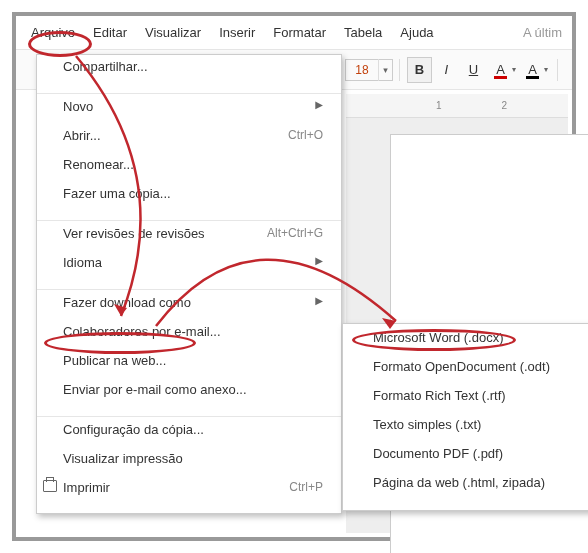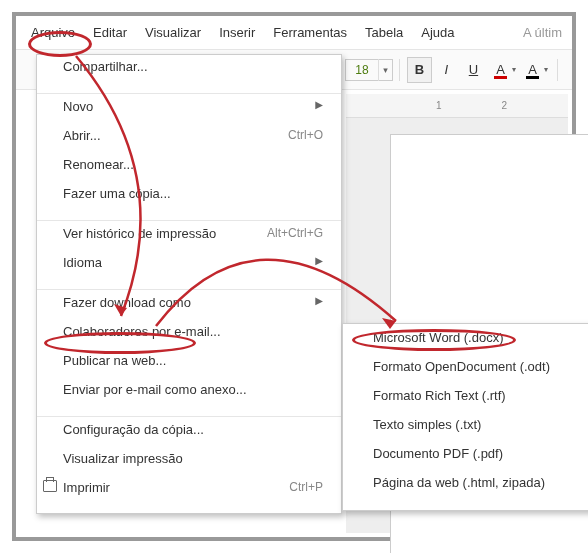--- a/index.html
+++ b/index.html
@@ -5,21 +5,21 @@
 *{box-sizing:border-box;margin:0;padding:0;font-family:Arial,Helvetica,sans-serif}
 body{background:#fff;width:588px;height:553px;position:relative;overflow:hidden}
 .frame{position:absolute;top:12px;left:12px;right:12px;bottom:12px;border:4px solid #999;background:#fff}
 .menubar{display:flex;align-items:center;height:34px;padding:0 6px;gap:0;border-bottom:1px solid #e5e5e5}
 .mitem{font-size:13px;color:#333;padding:6px 9px;cursor:default}
 .tail{font-size:13px;color:#999;margin-left:auto;padding-right:4px}
 .toolbar{height:40px;display:flex;align-items:center;padding:0 8px;border-bottom:1px solid #e5e5e5;background:#fafafa}
 .tools-spacer{flex:0 0 308px}
 .sep{width:1px;height:22px;background:#ddd;margin:0 6px}
 .fsz{display:flex;align-items:center;border:1px solid #ccc;height:22px}
-.fszv{width:32px;text-align:center;font-size:12px;color:#4d7c0f;padding:2px 0}
+.fszv{width:32px;text-align:center;font-size:12px;color:#c2410c;padding:2px 0}
 .fszbtn{width:14px;height:22px;display:flex;align-items:center;justify-content:center;font-size:9px;color:#666;border-left:1px solid #ddd}
 .tbtn{width:26px;height:26px;display:flex;align-items:center;justify-content:center;font-size:13px;color:#333;margin:0 1px;border:1px solid transparent}
 .tbtn.sel{background:#f1f1f1;border:1px solid #ccc}
 .bold{font-weight:bold}
 .ital{font-style:italic}
 .und{text-decoration:underline}
 .txtcolor{position:relative}
 .txtcolor::after{content:"";position:absolute;bottom:3px;left:5px;right:5px;height:3px;background:#c00}
 .hilite{position:relative}
 .hilite::after{content:"";position:absolute;bottom:3px;left:5px;right:5px;height:3px;background:#000}
@@ -46,21 +46,21 @@
 </head>
 <body>
 
 <div class="frame">
 
   <div class="menubar">
     <span class="mitem">Arquivo</span>
     <span class="mitem">Editar</span>
     <span class="mitem">Visualizar</span>
     <span class="mitem">Inserir</span>
-    <span class="mitem">Ferramentas</span>
+    <span class="mitem">Formatar</span>
     <span class="mitem">Tabela</span>
     <span class="mitem">Ajuda</span>
     <span class="tail">A últim</span>
   </div>
 
   <div class="toolbar">
     <div class="tools-spacer"></div>
     <div class="sep"></div>
     <div class="fsz">
       <span class="fszv">18</span>
@@ -99,21 +99,21 @@
         <span class="sc">Ctrl+O</span>
       </div>
     <div class="mi">
         <span>Renomear...</span>
       </div>
     <div class="mi">
         <span>Fazer uma cópia...</span>
       </div>
     <div class="mdiv"></div>
     <div class="mi">
-        <span>Ver histórico de impressão</span>
+        <span>Ver revisões de revisões</span>
         <span class="sc">Alt+Ctrl+G</span>
       </div>
     <div class="mi">
         <span>Idioma</span>
         <span class="arr">▶</span>
       </div>
     <div class="mdiv"></div>
     <div class="mi">
         <span>Fazer download como</span>
         <span class="arr">▶</span>

